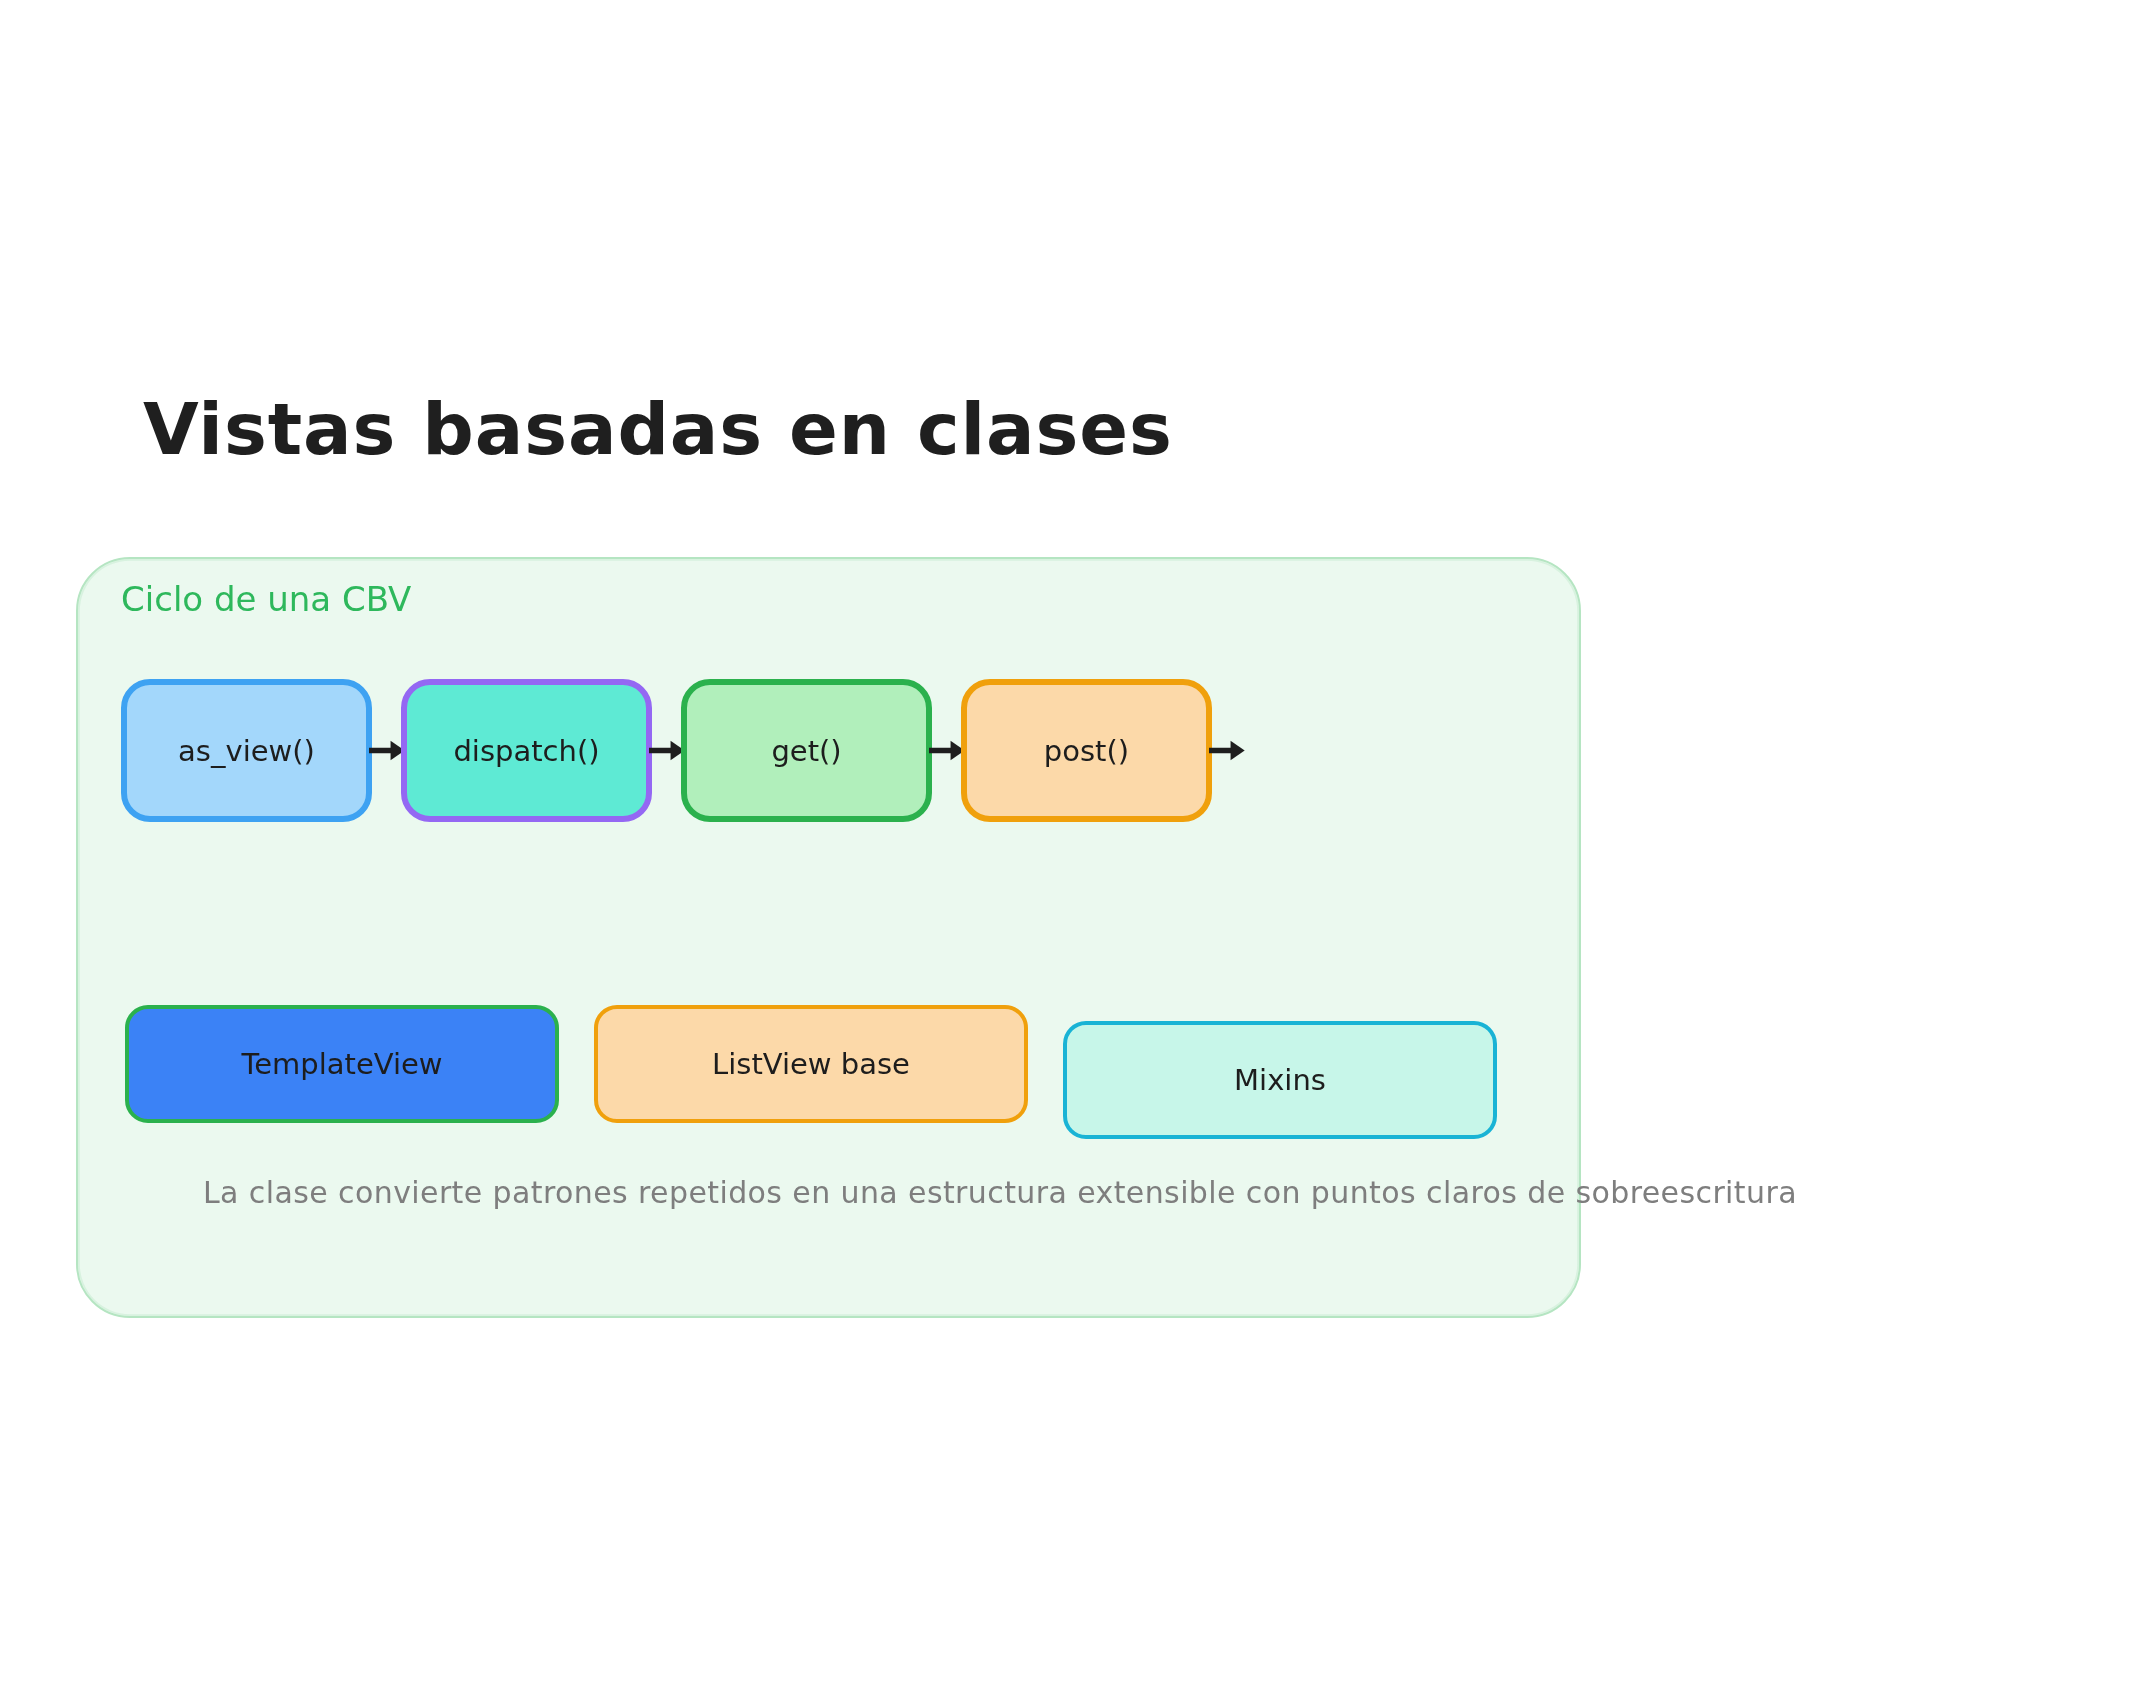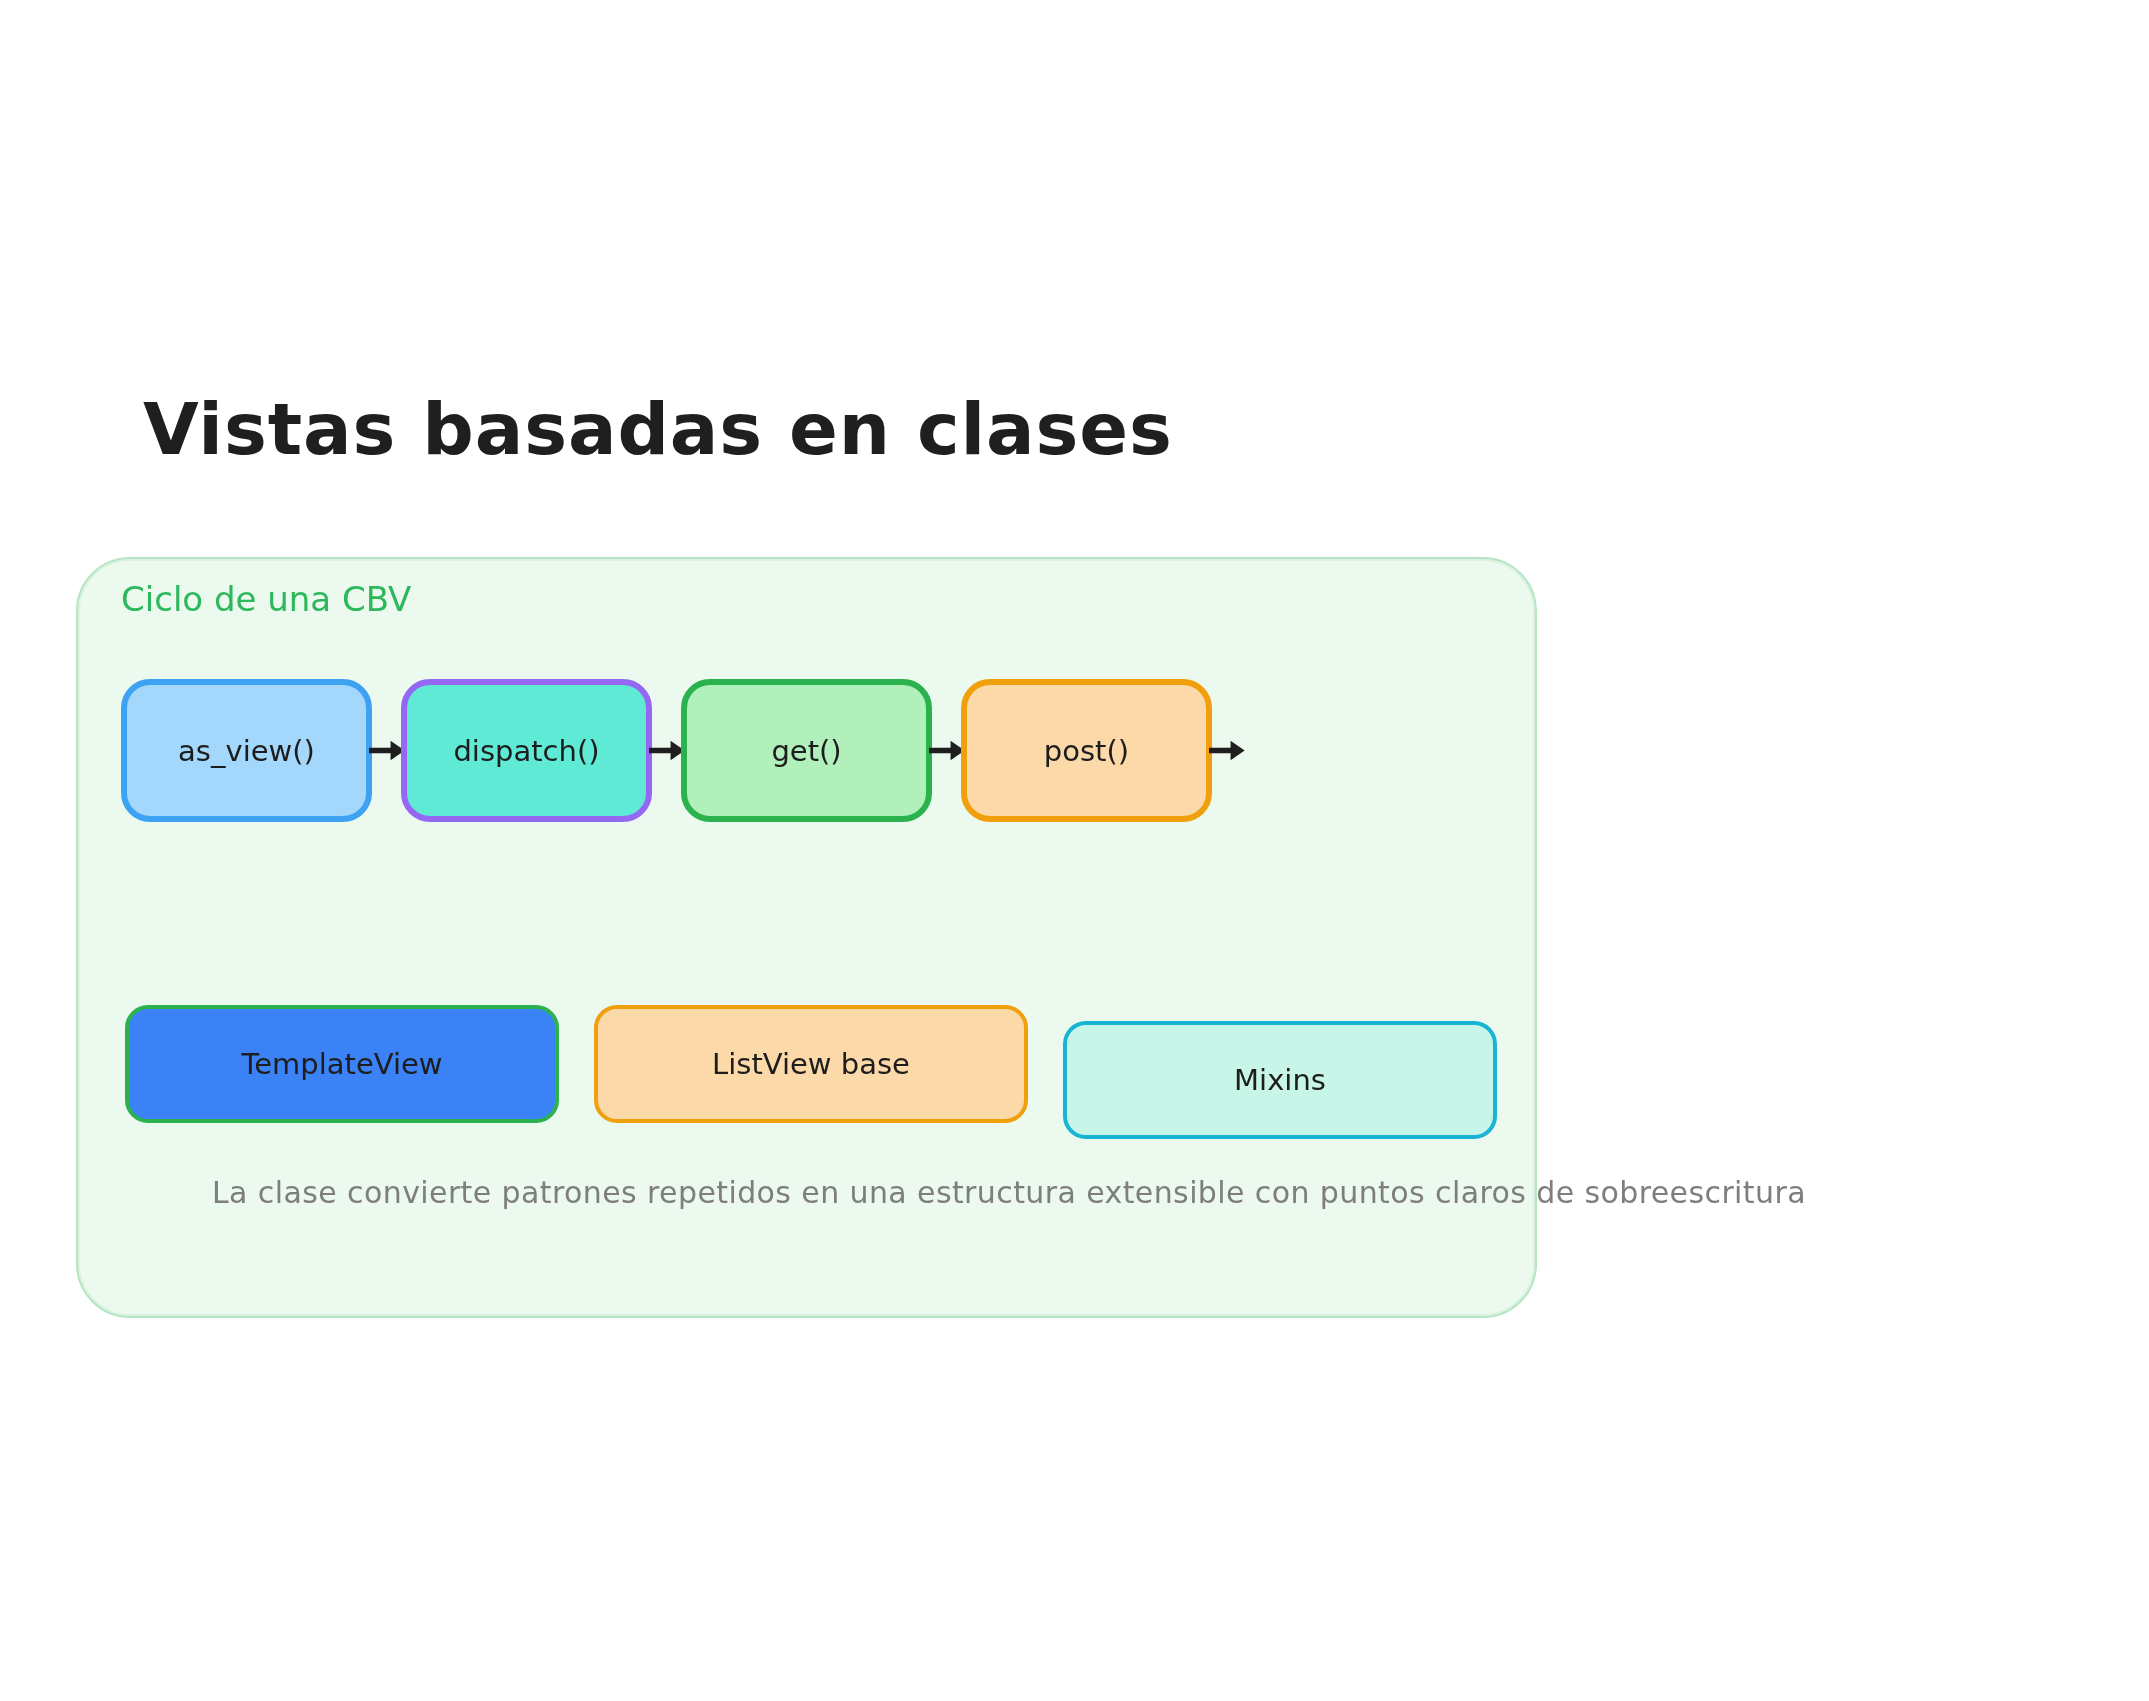--- a/index.html
+++ b/index.html
@@ -59,33 +59,33 @@
     position:absolute;left:47px;top:430px;
     display:flex;gap:35px;align-items:center;
   }
   .base-node{
     width:434px;height:118px;
     border:4.5px solid #000;
     border-radius:23px;
     font-size:29px;
   }
   .panel-caption{
-    position:absolute;left:134px;top:616px;
+    position:absolute;left:125px;top:616px;
     font-size:30px;color:#7e7e7e;
     letter-spacing:0.4px;white-space:nowrap;
   }
 </style>
 </head>
 <body>
 
 <div id="canvas">
 
   <div class="page-title">Vistas basadas en clases</div>
 
-  <div class="panel" style="background-color: rgb(235, 249, 239); border-color: rgb(181, 229, 194);">
+  <div class="panel" style="background-color: rgb(235, 249, 239); border-color: rgb(181, 229, 194); padding-left: 44px;">
 
     <div class="panel-label" style="color: rgb(46, 184, 92);">Ciclo de una CBV</div>
 
     <div class="flow-row">
       <div class="node flow-node" style="background-color: rgb(163, 215, 251); border-color: rgb(62, 162, 242);">
         <span>as_view()</span>
       </div>
       <div class="arrow-gap">
         <svg width="36" height="23" viewBox="0 0 40 26">
           <line x1="0" y1="13" x2="26" y2="13" stroke="#1e1e1e" stroke-width="6" stroke-linecap="round"></line>

